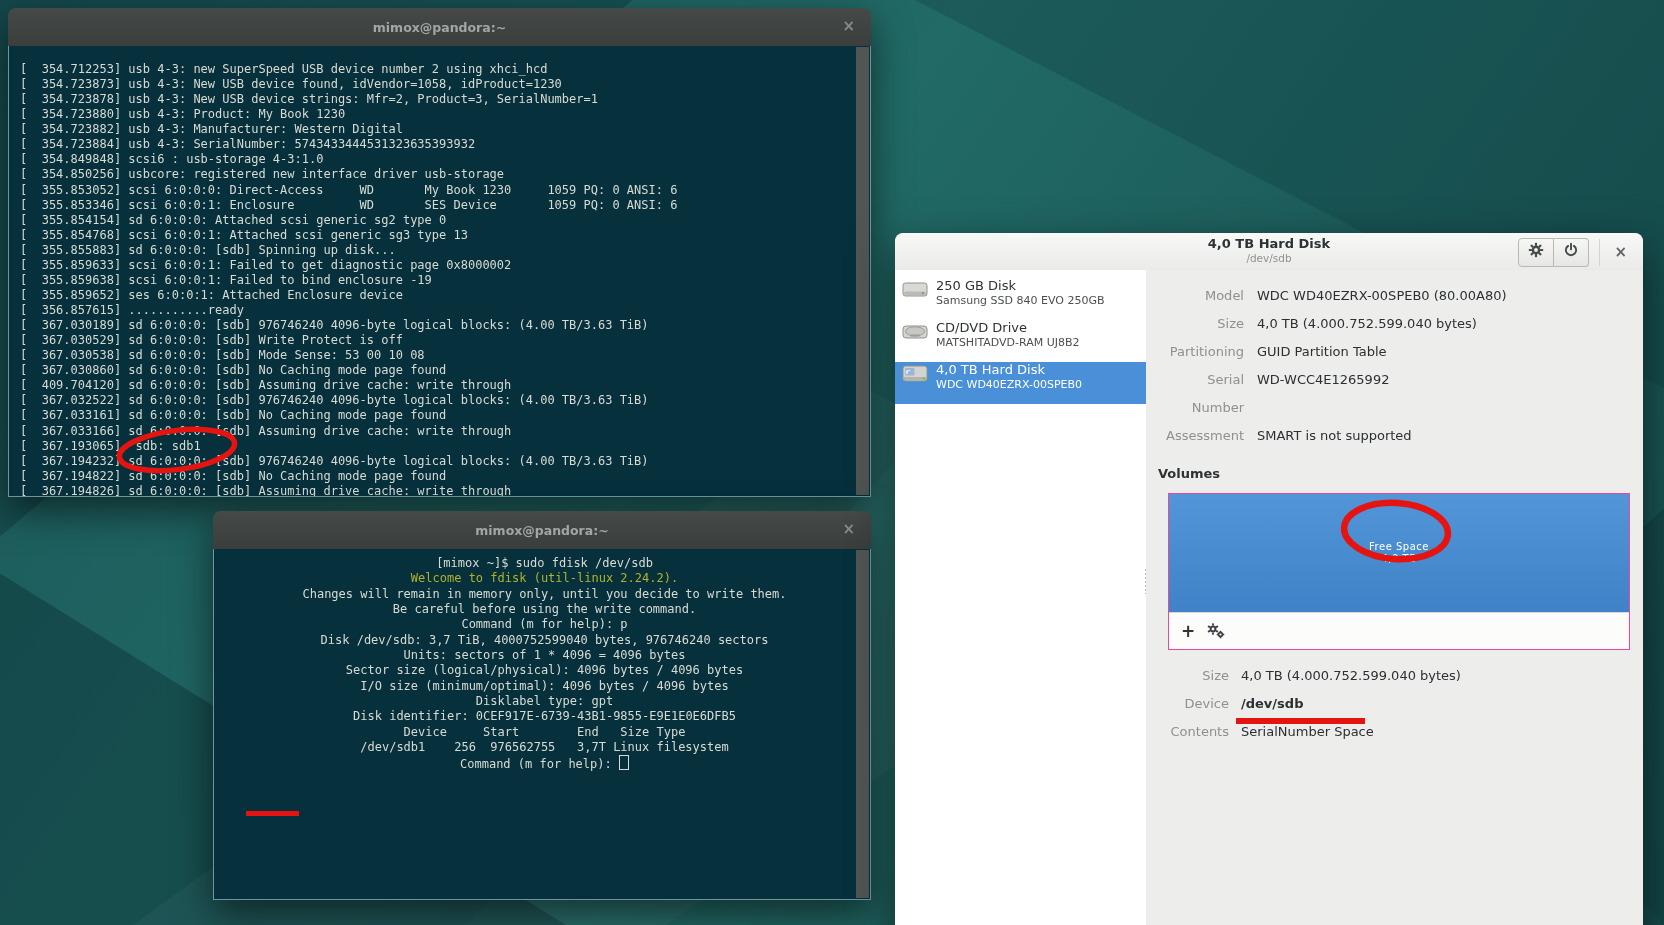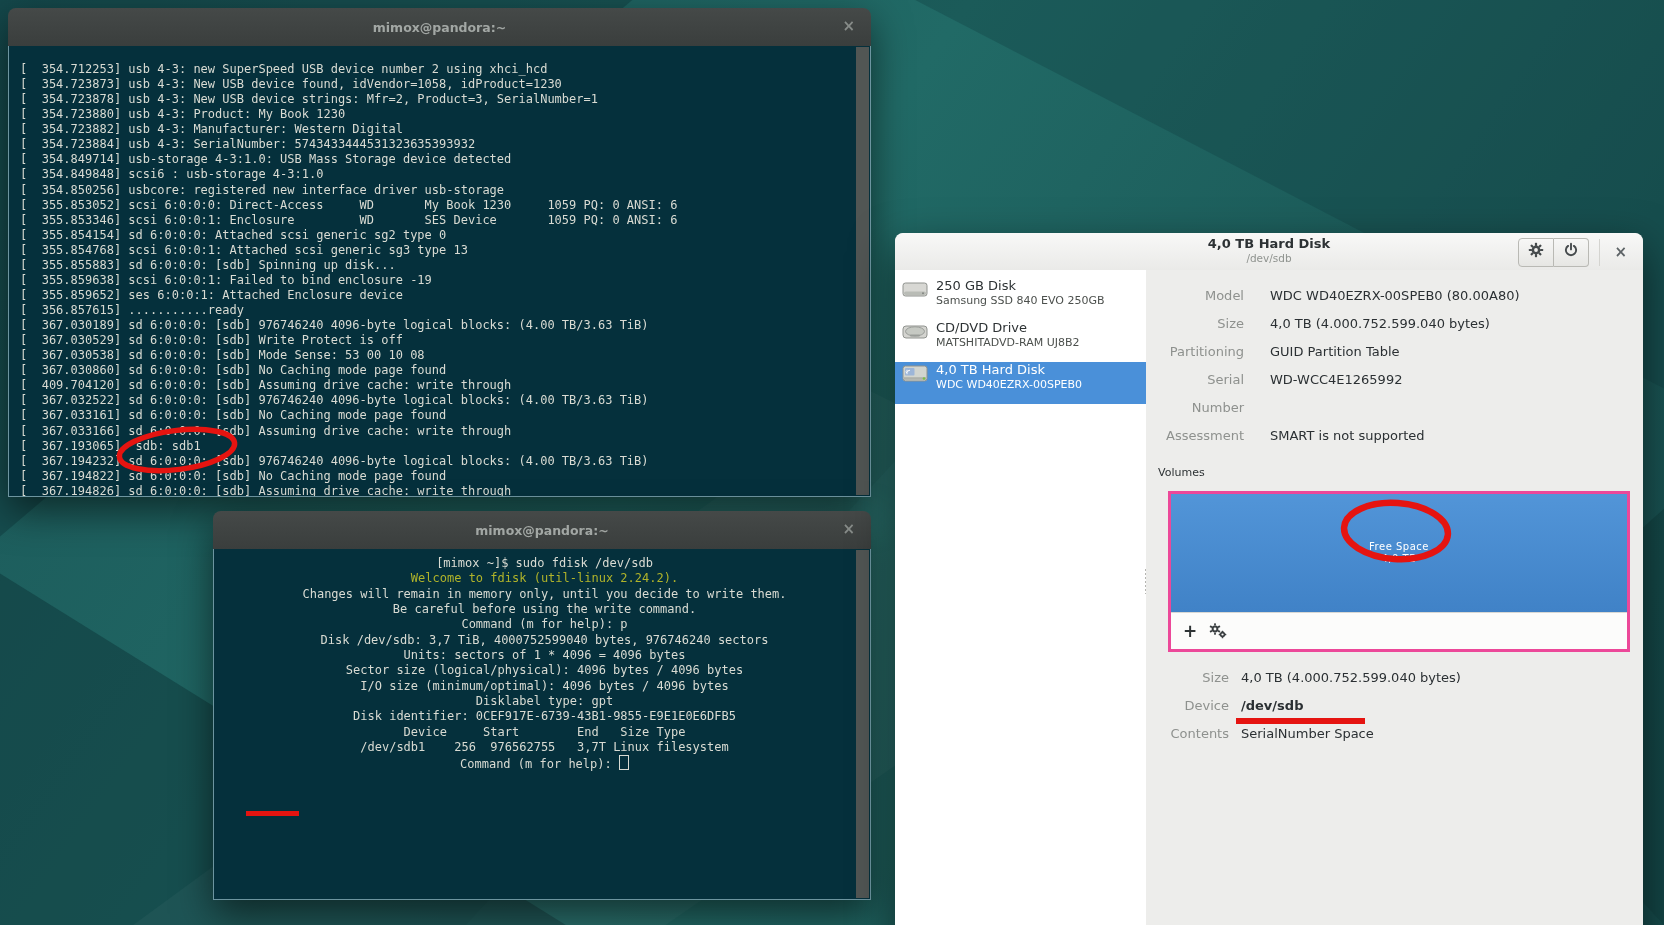--- a/index.html
+++ b/index.html
@@ -50,27 +50,27 @@
   .srow{height:42px;display:flex;align-items:flex-start;padding-left:6px;}
   .srow .sicon{width:28px;height:24px;margin-right:7px;flex:none;}
   .stitle{font-size:13px;color:#2d3234;line-height:16px;}
   .ssub{font-size:11px;color:#4c504d;line-height:14px;}
   .srow.selected{background:#4a90d9;}
   .srow.selected .stitle,.srow.selected .ssub{color:#ffffff;}
   .grip{position:absolute;left:249px;top:100px;width:3px;height:26px;top:298px;
     background-image:radial-gradient(circle,#b5b5b1 1px,transparent 1.1px);background-size:3px 4px;}
 
   .dcontent{position:absolute;left:251px;right:0;top:0;bottom:0;background:#ededeb;padding:12px 16px 0 12px;box-sizing:border-box;}
-  .dgrid{display:grid;grid-template-columns:86px auto;column-gap:26px;}
+  .dgrid{display:grid;grid-template-columns:86px auto;column-gap:13px;}
   .dgrid2{display:grid;grid-template-columns:71px auto;column-gap:12px;margin-top:12px;}
   .dlabel{text-align:right;color:#8e918e;font-size:13px;line-height:28px;}
   .dvalue{color:#2b3033;font-size:13px;line-height:28px;}
   .dvalue.bold{font-weight:bold;}
-  .volheading{font-size:11px;font-weight:normal;color:#2d3234;margin:16px 0 12px 0;}
-  .volwidget{margin-left:10px;width:462px;border:3px solid #ec4899;background:#fcfcfb;box-sizing:border-box;}
+  .volheading{font-size:13px;font-weight:bold;color:#2d3234;margin:16px 0 12px 0;}
+  .volwidget{margin-left:10px;width:462px;border:1px solid #ec4899;background:#fcfcfb;box-sizing:border-box;}
   .volblue{height:118px;background:linear-gradient(180deg,#5295d8 0%,#4082c7 100%);
     display:flex;flex-direction:column;align-items:center;justify-content:center;}
   .voltext{color:#ffffff;font-size:10px;line-height:12px;text-align:center;letter-spacing:.5px;}
   .voltoolbar{height:36px;border-top:1px solid #d8d8d4;display:flex;align-items:center;padding-left:12px;}
   .plusbtn{font-size:17px;font-weight:bold;color:#2e3335;width:24px;cursor:default;}
   .cogsbtn{width:22px;height:18px;cursor:default;}
 
   
   .anno{position:absolute;inset:0;pointer-events:none;}
 </style>
@@ -91,28 +91,28 @@
       <span class="tclose">×</span>
     </div>
     <div class="tcontent">
       <div class="tlines" id="t1lines">
           <div class="tline">[  354.712253] usb 4-3: new SuperSpeed USB device number 2 using xhci_hcd</div>
           <div class="tline">[  354.723873] usb 4-3: New USB device found, idVendor=1058, idProduct=1230</div>
           <div class="tline">[  354.723878] usb 4-3: New USB device strings: Mfr=2, Product=3, SerialNumber=1</div>
           <div class="tline">[  354.723880] usb 4-3: Product: My Book 1230</div>
           <div class="tline">[  354.723882] usb 4-3: Manufacturer: Western Digital</div>
           <div class="tline">[  354.723884] usb 4-3: SerialNumber: 5743433444531323635393932</div>
-          <div class="tline">[  354.849714] usb-storage 4-3:1.0: USB Mass Storage device detected</div>
           <div class="tline">[  354.849848] scsi6 : usb-storage 4-3:1.0</div>
           <div class="tline">[  354.850256] usbcore: registered new interface driver usb-storage</div>
           <div class="tline">[  355.853052] scsi 6:0:0:0: Direct-Access     WD       My Book 1230     1059 PQ: 0 ANSI: 6</div>
           <div class="tline">[  355.853346] scsi 6:0:0:1: Enclosure         WD       SES Device       1059 PQ: 0 ANSI: 6</div>
           <div class="tline">[  355.854154] sd 6:0:0:0: Attached scsi generic sg2 type 0</div>
           <div class="tline">[  355.854768] scsi 6:0:0:1: Attached scsi generic sg3 type 13</div>
           <div class="tline">[  355.855883] sd 6:0:0:0: [sdb] Spinning up disk...</div>
+          <div class="tline">[  355.859633] scsi 6:0:0:1: Failed to get diagnostic page 0x8000002</div>
           <div class="tline">[  355.859638] scsi 6:0:0:1: Failed to bind enclosure -19</div>
           <div class="tline">[  355.859652] ses 6:0:0:1: Attached Enclosure device</div>
           <div class="tline">[  356.857615] ...........ready</div>
           <div class="tline">[  367.030189] sd 6:0:0:0: [sdb] 976746240 4096-byte logical blocks: (4.00 TB/3.63 TiB)</div>
           <div class="tline">[  367.030529] sd 6:0:0:0: [sdb] Write Protect is off</div>
           <div class="tline">[  367.030538] sd 6:0:0:0: [sdb] Mode Sense: 53 00 10 08</div>
           <div class="tline">[  367.030860] sd 6:0:0:0: [sdb] No Caching mode page found</div>
           <div class="tline">[  409.704120] sd 6:0:0:0: [sdb] Assuming drive cache: write through</div>
           <div class="tline">[  367.032522] sd 6:0:0:0: [sdb] 976746240 4096-byte logical blocks: (4.00 TB/3.63 TiB)</div>
           <div class="tline">[  367.033161] sd 6:0:0:0: [sdb] No Caching mode page found</div>

